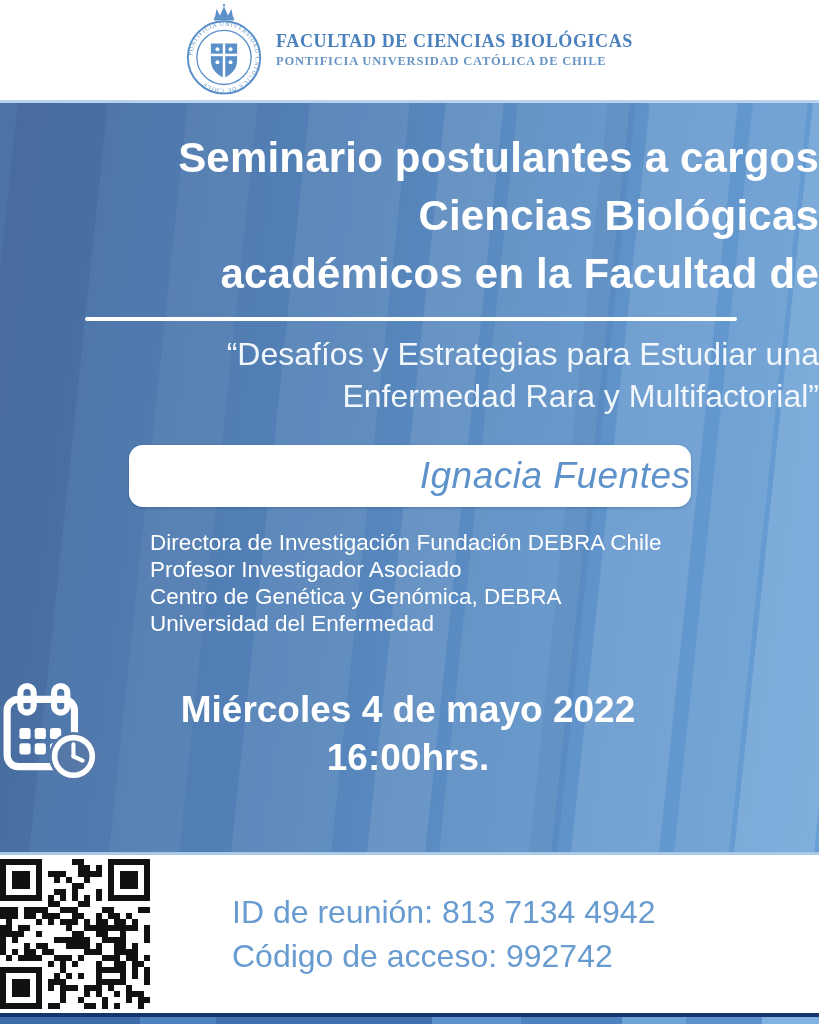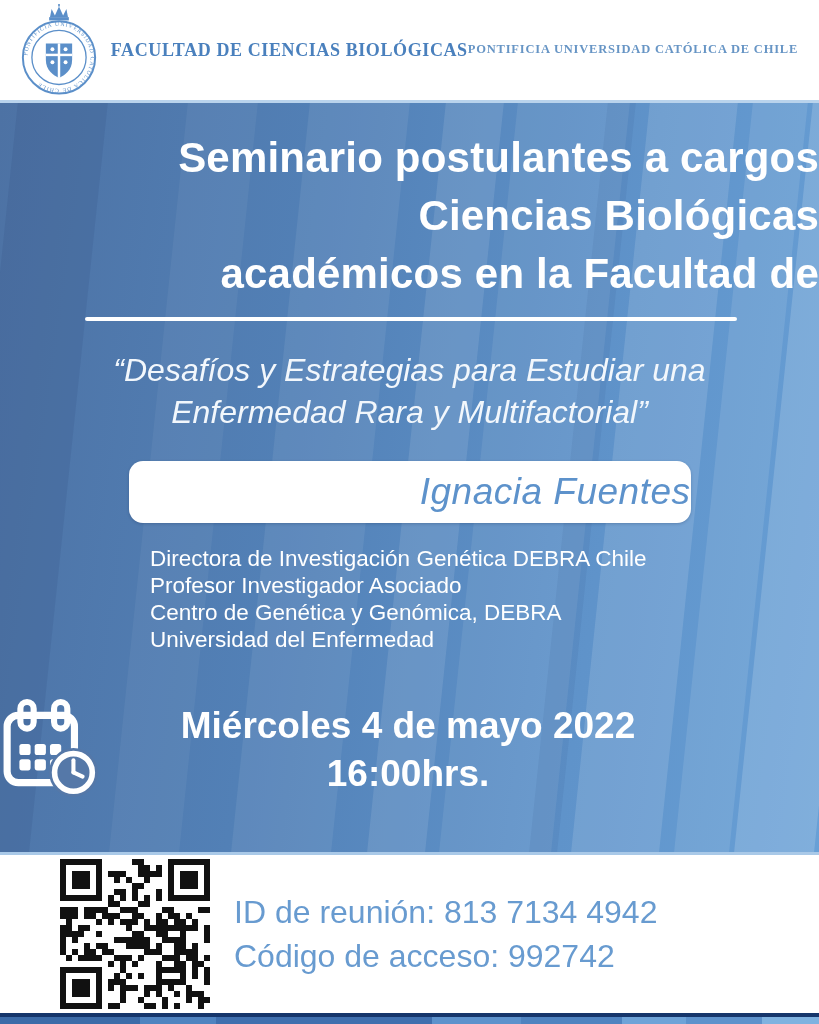--- a/index.html
+++ b/index.html
@@ -6,21 +6,21 @@
   .page{
     position:relative;width:819px;height:1024px;overflow:hidden;
     font-family:"Liberation Sans", sans-serif;background:#ffffff;
   }
   
   .header{
     height:100px;display:flex;align-items:center;justify-content:center;gap:14px;
     background:#ffffff;
   }
   .crest{width:76px;height:92px;flex:0 0 auto;}
-  .header-text{display:flex;flex-direction:row;justify-content:center;}
+  .header-text{display:flex;flex-direction:column;justify-content:center;}
   .faculty-line{
     font-family:"Liberation Serif", serif;font-weight:bold;font-size:18px;
     color:#4a80bd;letter-spacing:0.6px;
   }
   .university-line{
     font-family:"Liberation Serif", serif;font-weight:bold;font-size:12.5px;
     color:#6795c5;letter-spacing:0.8px;margin-top:2px;
   }
   
   .panel{
@@ -31,21 +31,21 @@
   .stripe{position:absolute;top:-40px;bottom:-40px;transform:skewX(-6deg);pointer-events:none;}
   .content{position:relative;z-index:2;}
   .title{
     margin-top:26px;text-align:right;color:#ffffff;font-weight:bold;
     font-size:42px;line-height:58px;letter-spacing:0.2px;
   }
   .divider{
     margin:14px 0 0 85px;width:652px;height:4px;background:#ffffff;border-radius:2px;
   }
   .quote{
-    margin-top:28px;text-align:center;color:#f2f7fc;font-style:italic;
+    margin-top:12px;text-align:right;color:#f2f7fc;
     font-size:32px;line-height:42px;
   }
   .name-box{
     margin:28px auto 0 auto;width:562px;height:62px;background:#ffffff;
     border-radius:14px;display:flex;align-items:center;justify-content:flex-end;
     box-shadow:0 1px 3px rgba(20,40,80,0.25);
   }
   .speaker{
     font-style:italic;font-size:37px;color:#5d92cb;letter-spacing:0.5px;
   }
@@ -57,21 +57,21 @@
   }
   .cal-icon{width:102px;height:102px;flex:0 0 auto;}
   .date-text{
     width:560px;text-align:center;color:#ffffff;font-weight:bold;
     font-size:37px;line-height:48px;
   }
   
   .white-band{
     position:absolute;left:0;right:0;bottom:0;height:158px;background:#ffffff;
     border-top:3px solid #a9c9e8;display:flex;align-items:center;
-    padding-left:60px;gap:24px;z-index:3;
+    gap:82px;z-index:3;
   }
   .qr{width:150px;height:150px;flex:0 0 auto;}
   .meeting-text{color:#689bd0;font-size:32px;line-height:44px;}
   
   .bottom-strip{height:14px;display:flex;flex-direction:column;}
   .navy-line{height:4px;background:#16366b;}
   .strip-segments{height:10px;display:flex;}
   .strip-segments div{height:100%;}
 </style>
 </head>
@@ -137,21 +137,21 @@
       <div class="quote">
         <div>“Desafíos y Estrategias para Estudiar una</div>
         <div>Enfermedad Rara y Multifactorial”</div>
       </div>
 
       <div class="name-box">
         <span class="speaker">Ignacia Fuentes</span>
       </div>
 
       <div class="credentials">
-        <div>Directora de Investigación Genética DEBRA Chile</div>
+        <div>Directora de Investigación Fundación DEBRA Chile</div>
         <div>Profesor Investigador Asociado</div>
         <div>Centro de Genética y Genómica, DEBRA</div>
         <div>Universidad del Enfermedad</div>
       </div>
 
       <div class="date-row">
         <svg class="cal-icon" viewBox="0 0 100 100">
 
           <rect x="20" y="3" width="13" height="26" rx="6.5" fill="none" stroke="#ffffff" stroke-width="6"></rect>
           <rect x="53" y="3" width="13" height="26" rx="6.5" fill="none" stroke="#ffffff" stroke-width="6"></rect>

